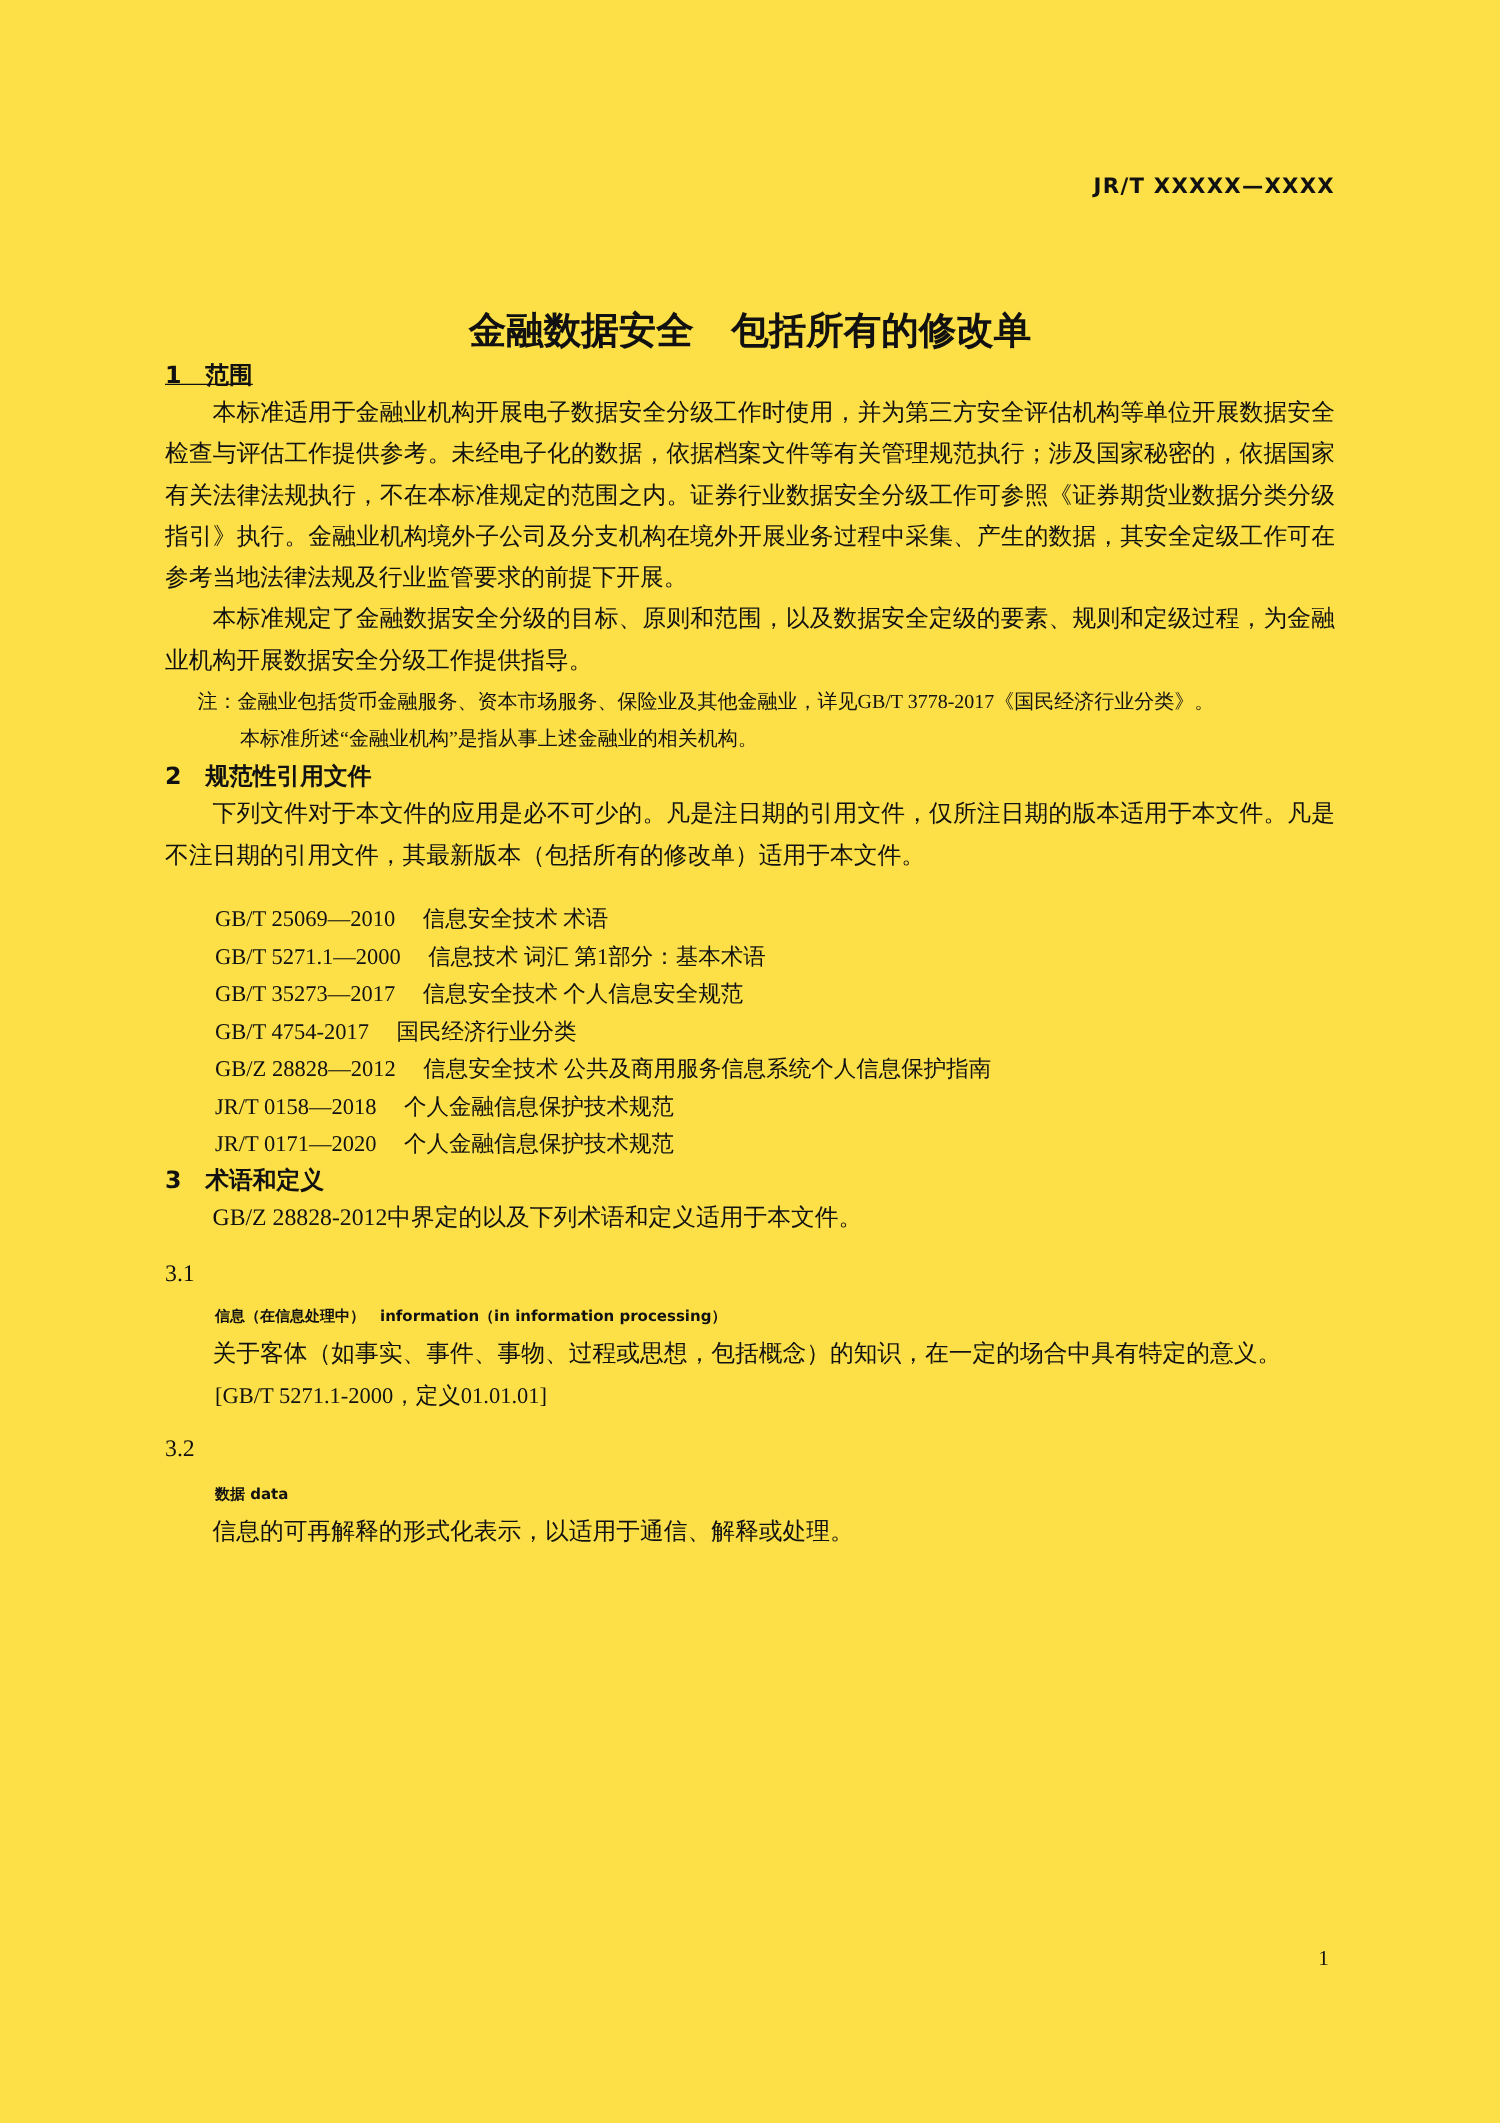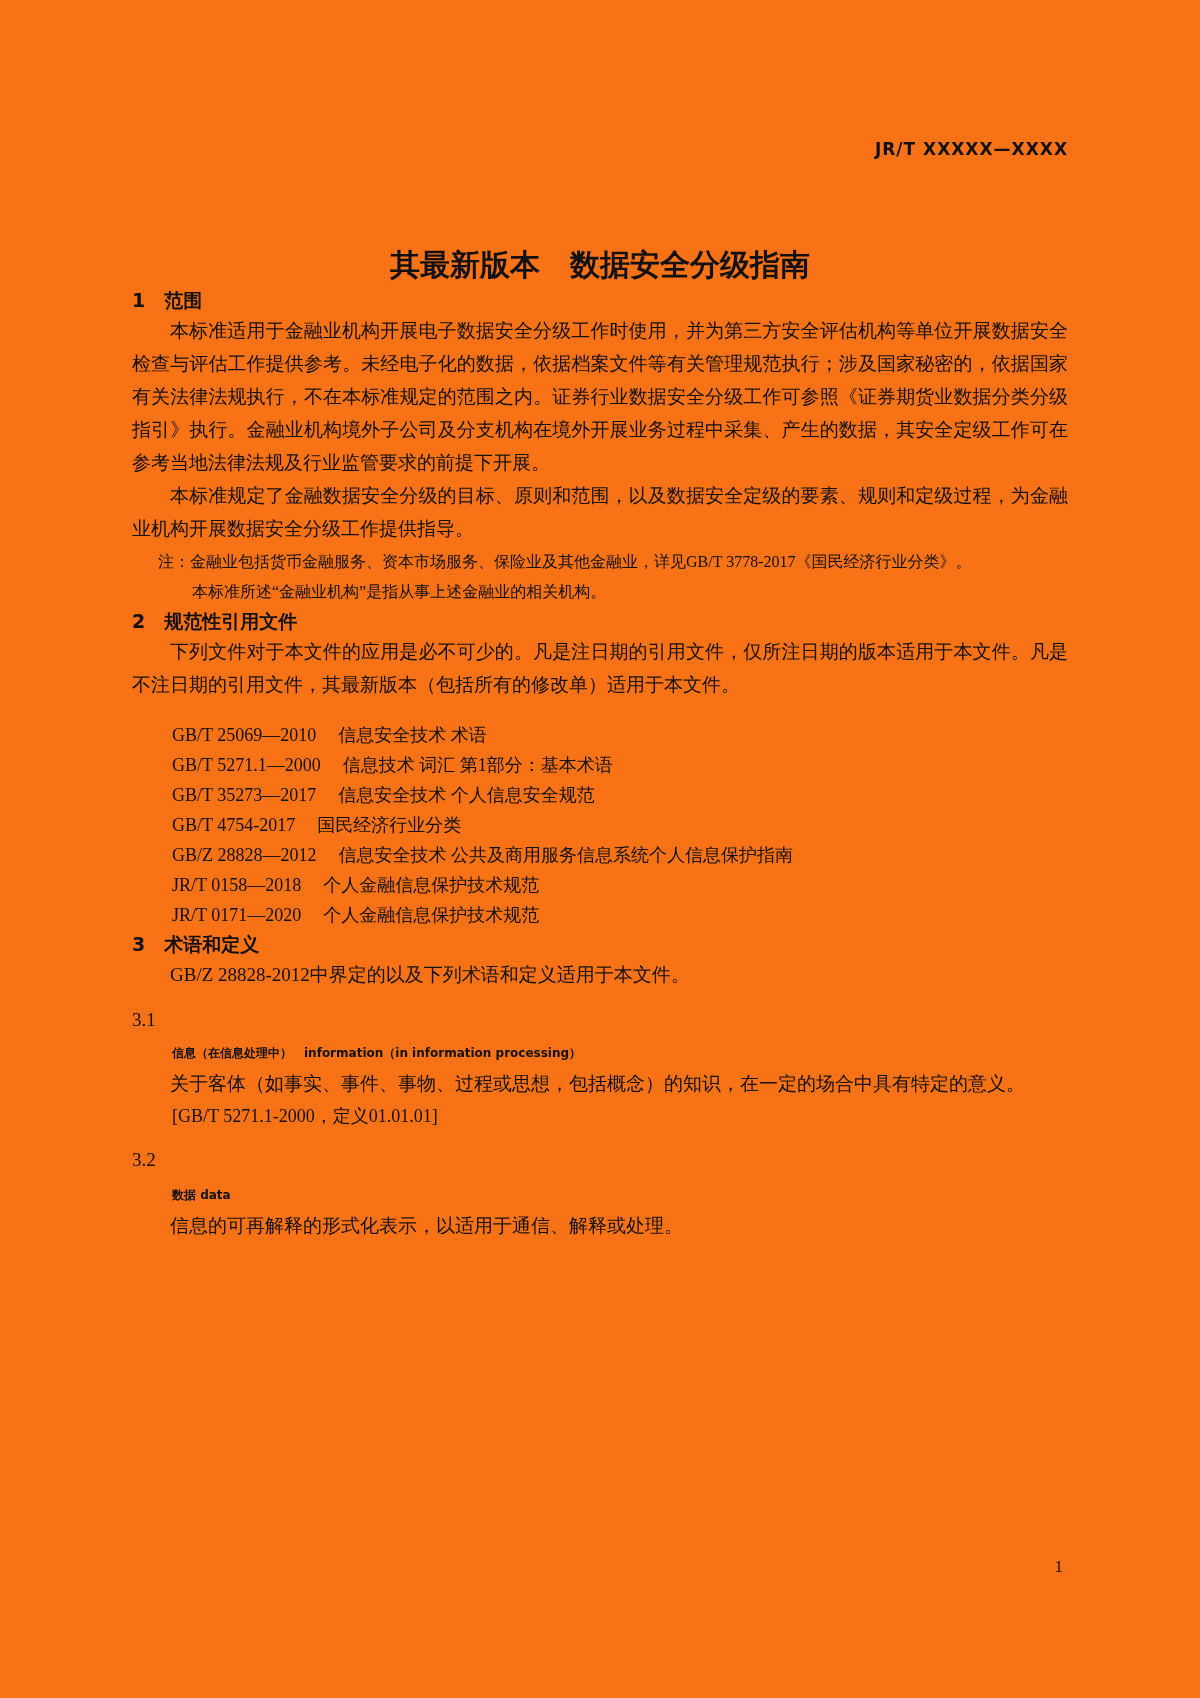--- a/index.html
+++ b/index.html
@@ -1,20 +1,20 @@
 <!DOCTYPE html>
 <html><head>
 <meta charset="utf-8">
 <style>
   html, body { margin: 0; padding: 0; background: #ffffff; }
   .page {
     position: relative;
     width: 1200px;
     height: 1698px;
-    background: #f97316;
+    background: #fde047;
     color: #111111;
     font-family: "Liberation Serif", "DejaVu Serif", serif;
     overflow: hidden;
   }
   .content {
     position: absolute;
     left: 132px;
     top: 0;
     width: 936px;
   }
@@ -35,21 +35,21 @@
     font-size: 30px;
     line-height: 42px;
   }
   h2.section-heading {
     margin: 0;
     font-family: "DejaVu Sans", "Liberation Sans", sans-serif;
     font-weight: bold;
     font-size: 19px;
     line-height: 28px;
   }
-  .h2-scope { margin-top: 76px; }
+  .h2-scope { margin-top: 76px; text-decoration: underline; }
   .h2-refs  { margin-top: 32px; }
   .h2-terms { margin-top: 38px; }
   p.body-para {
     margin: 0;
     font-size: 19px;
     line-height: 33px;
     text-indent: 2em;
     text-align: justify;
   }
   .scope-p1 { margin-top: 32px; }
@@ -104,21 +104,21 @@
   }
 </style>
 </head>
 <body>
 
 <div class="page">
   <div class="content">
 
     <div class="doc-number">JR/T XXXXX—XXXX</div>
 
-    <h1 class="doc-title">其最新版本　数据安全分级指南</h1>
+    <h1 class="doc-title">金融数据安全　包括所有的修改单</h1>
 
     <h2 class="section-heading h2-scope">1　范围</h2>
     <p class="body-para">本标准适用于金融业机构开展电子数据安全分级工作时使用，并为第三方安全评估机构等单位开展数据安全检查与评估工作提供参考。未经电子化的数据，依据档案文件等有关管理规范执行；涉及国家秘密的，依据国家有关法律法规执行，不在本标准规定的范围之内。证券行业数据安全分级工作可参照《证券期货业数据分类分级指引》执行。金融业机构境外子公司及分支机构在境外开展业务过程中采集、产生的数据，其安全定级工作可在参考当地法律法规及行业监管要求的前提下开展。</p>
     <p class="body-para scope-p1">本标准规定了金融数据安全分级的目标、原则和范围，以及数据安全定级的要素、规则和定级过程，为金融业机构开展数据安全分级工作提供指导。</p>
     <div class="note-block">
       <div class="note-line1">注：金融业包括货币金融服务、资本市场服务、保险业及其他金融业，详见GB/T 3778-2017《国民经济行业分类》。</div>
       <div class="note-line2">本标准所述“金融业机构”是指从事上述金融业的相关机构。</div>
     </div>
 
     <h2 class="section-heading h2-refs">2　规范性引用文件</h2>

